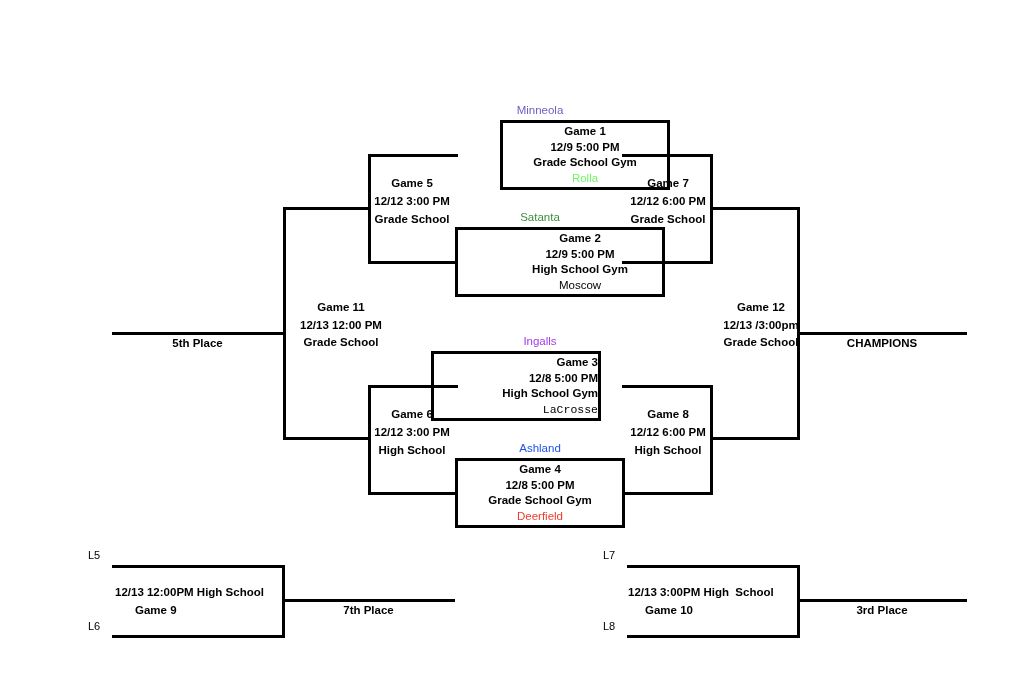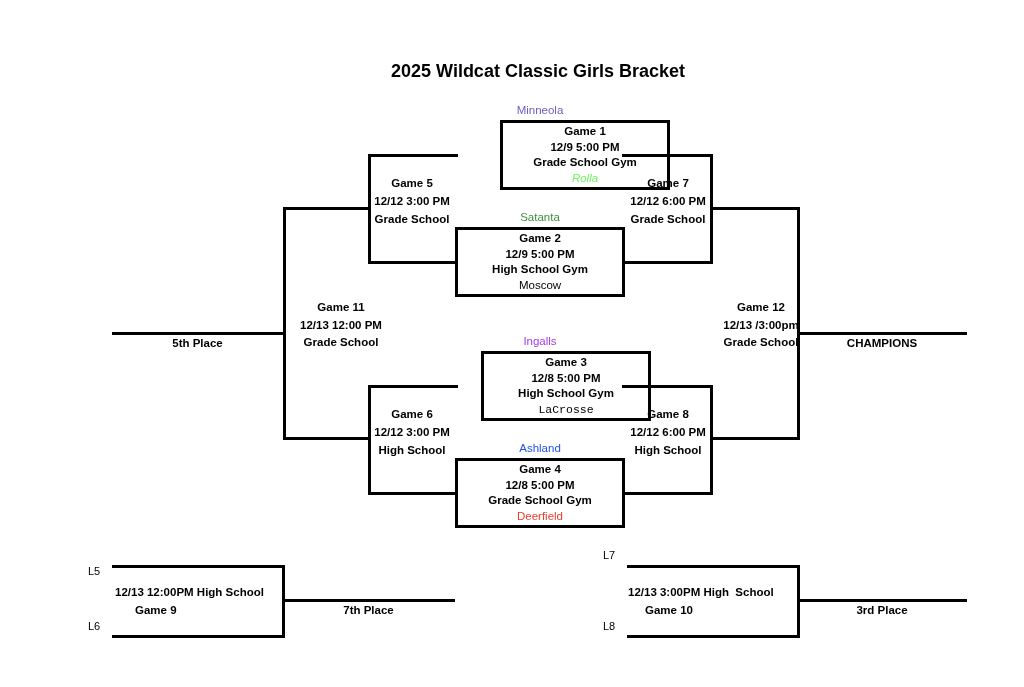--- a/index.html
+++ b/index.html
@@ -21,40 +21,39 @@
           font-size:11.5px;line-height:17.5px;padding-left:12px;}
   .place-label{position:absolute;text-align:center;font-weight:bold;font-size:11.5px;}
   .feeder-label{position:absolute;font-size:11px;font-weight:400;}
   .info-label{position:absolute;font-weight:bold;font-size:11.5px;white-space:pre;}
 </style>
 </head>
 <body>
 
 <div id="canvas">
 
-  <div class="title">2025 Wildcat Classic Girls Bracket</div>
 
   <div class="team-above" style="left: 452px; top: 104px; color: rgb(107, 95, 196);">Minneola</div>
   <div class="gamebox" style="left:455px;top:120px;margin-left:45px;">
     <div class="boxrow">Game 1</div>
     <div class="boxrow">12/9 5:00 PM</div>
     <div class="boxrow">Grade School Gym</div>
-    <div class="boxrow team" style="color: rgb(111, 244, 95); font-style: italic;">Rolla</div>
+    <div class="boxrow team" style="color: rgb(111, 244, 95);">Rolla</div>
   </div>
 
   <div class="team-above" style="left: 452px; top: 211px; color: rgb(62, 142, 62);">Satanta</div>
-  <div class="gamebox" style="left:455px;top:227px;">
+  <div class="gamebox" style="left:455px;top:227px;padding-left:40px;">
     <div class="boxrow">Game 2</div>
     <div class="boxrow">12/9 5:00 PM</div>
     <div class="boxrow">High School Gym</div>
     <div class="boxrow team" style="color: rgb(0, 0, 0);">Moscow</div>
   </div>
 
   <div class="team-above" style="left: 452px; top: 335px; color: rgb(165, 60, 232);">Ingalls</div>
-  <div class="gamebox" style="left:481px;top:351px;">
+  <div class="gamebox" style="left:431px;top:351px;text-align:right;">
     <div class="boxrow">Game 3</div>
     <div class="boxrow">12/8 5:00 PM</div>
     <div class="boxrow">High School Gym</div>
     <div class="boxrow team" style="color: rgb(0, 0, 0); font-family: Liberation Mono, monospace;">LaCrosse</div>
   </div>
 
   <div class="team-above" style="left: 452px; top: 442px; color: rgb(31, 82, 232);">Ashland</div>
   <div class="gamebox" style="left:455px;top:458px;">
     <div class="boxrow">Game 4</div>
     <div class="boxrow">12/8 5:00 PM</div>
@@ -111,21 +110,21 @@
   <div class="hline" style="left:622px;top:261px;width:91px;"></div>
   <div class="vline" style="left:710px;top:154px;height:110px;"></div>
   <div class="hline" style="left:710px;top:207px;width:90px;"></div>
   <div class="hline" style="left:622px;top:385px;width:91px;"></div>
   <div class="hline" style="left:622px;top:492px;width:91px;"></div>
   <div class="vline" style="left:710px;top:385px;height:110px;"></div>
   <div class="hline" style="left:710px;top:437px;width:90px;"></div>
   <div class="vline" style="left:797px;top:207px;height:233px;"></div>
   <div class="hline" style="left:797px;top:332px;width:170px;"></div>
 
-  <div class="feeder-label" style="left:88px;top:565px;">L5</div>
+  <div class="feeder-label" style="left:88px;top:549px;">L5</div>
   <div class="feeder-label" style="left:88px;top:620px;">L6</div>
   <div class="hline" style="left:112px;top:565px;width:173px;"></div>
   <div class="hline" style="left:112px;top:635px;width:173px;"></div>
   <div class="vline" style="left:282px;top:565px;height:73px;"></div>
   <div class="hline" style="left:282px;top:599px;width:173px;"></div>
   <div class="info-label" style="left:115px;top:586px;text-align:center;">12/13 12:00PM High School</div>
   <div class="info-label" style="left:135px;top:604px;">Game 9</div>
   <div class="place-label" style="left:282px;top:604px;width:173px;">7th Place</div>
 
   <div class="feeder-label" style="left:603px;top:549px;">L7</div>

